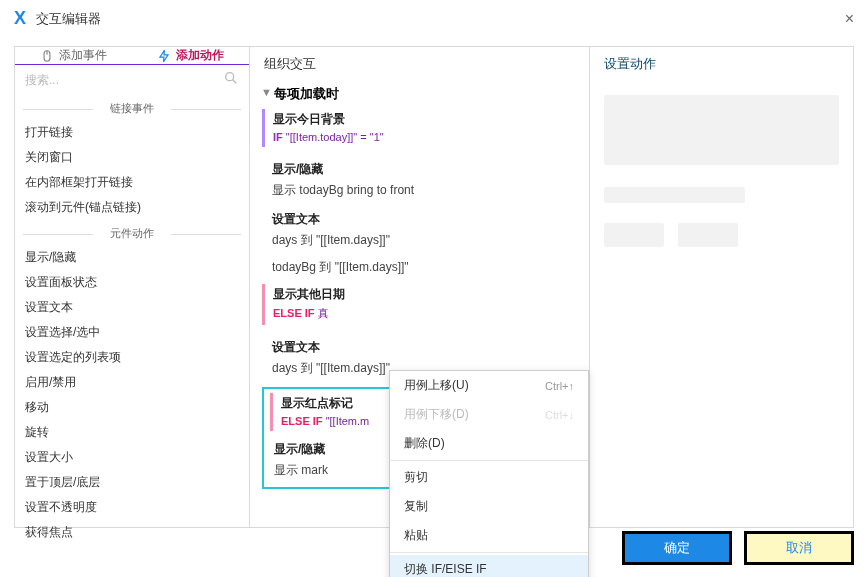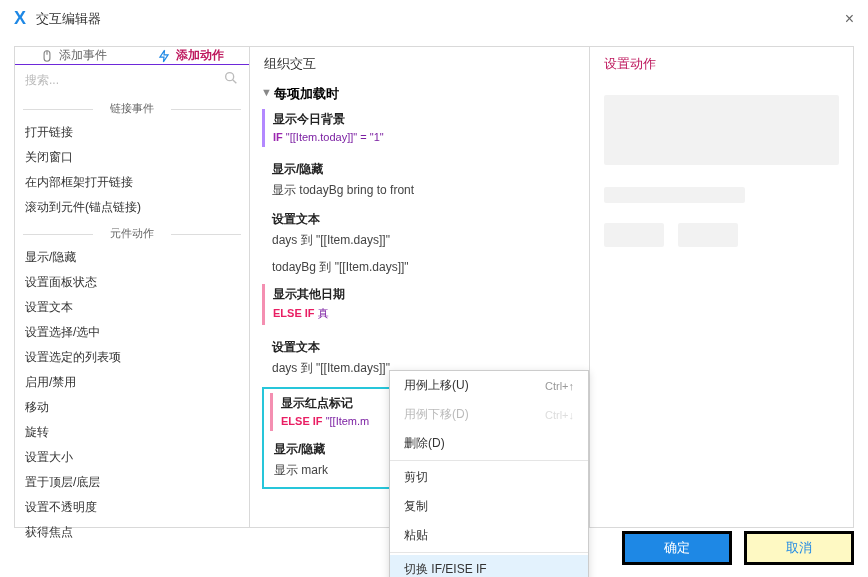--- a/index.html
+++ b/index.html
@@ -49,21 +49,21 @@
 .sel-box { border: 2px solid #26c6da; padding: 4px 6px 6px 6px; margin-top: 2px; position: relative; }
 
 .context-menu { position: absolute; left: 389px; top: 370px; width: 200px; background: #fff; border: 1px solid #ccc; box-shadow: 0 2px 8px rgba(0,0,0,.15); z-index: 100; font-size: 12px; }
 .cm-item { display: flex; align-items: center; justify-content: space-between; padding: 6px 14px; cursor: pointer; color: #333; }
 .cm-item.disabled { color: #bbb; cursor: default; }
 .cm-item.highlight { background: #e3f2fd; }
 .cm-sep { height: 1px; background: #e5e5e5; margin: 2px 0; }
 .cm-shortcut { color: #999; font-size: 11px; }
 .cm-item.disabled .cm-shortcut { color: #ddd; }
 
-.right-title { font-size: 13px; color: #be185d; }
+.right-title { font-size: 13px; color: #0c4a6e; }
 .skel-box { background: #f2f2f2; border-radius: 2px; }
 .skel-big { height: 70px; width: 100%; margin-top: 22px; }
 .skel-row { height: 16px; margin-top: 22px; }
 .skel-btns { display: flex; gap: 14px; margin-top: 20px; }
 .skel-btn { height: 24px; }
 
 .footer { position: absolute; right: 14px; bottom: 12px; display: flex; gap: 12px; }
 .btn { width: 110px; height: 34px; font-size: 13px; border: 3px solid #000000; cursor: pointer; display: flex; align-items: center; justify-content: center; }
 .btn.primary { background: #1e88e5; color: #fff; }
 .btn.secondary { background: #fef9c3; color: #1e88e5; }

